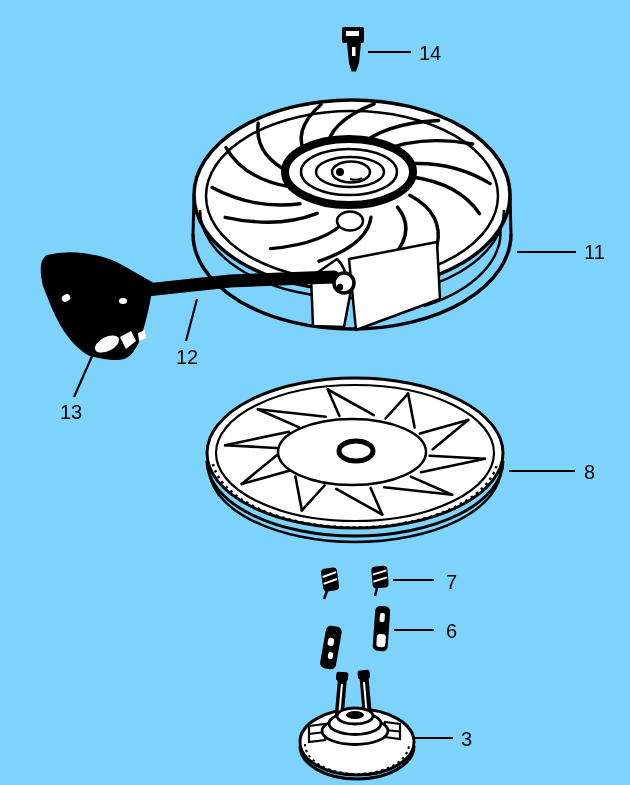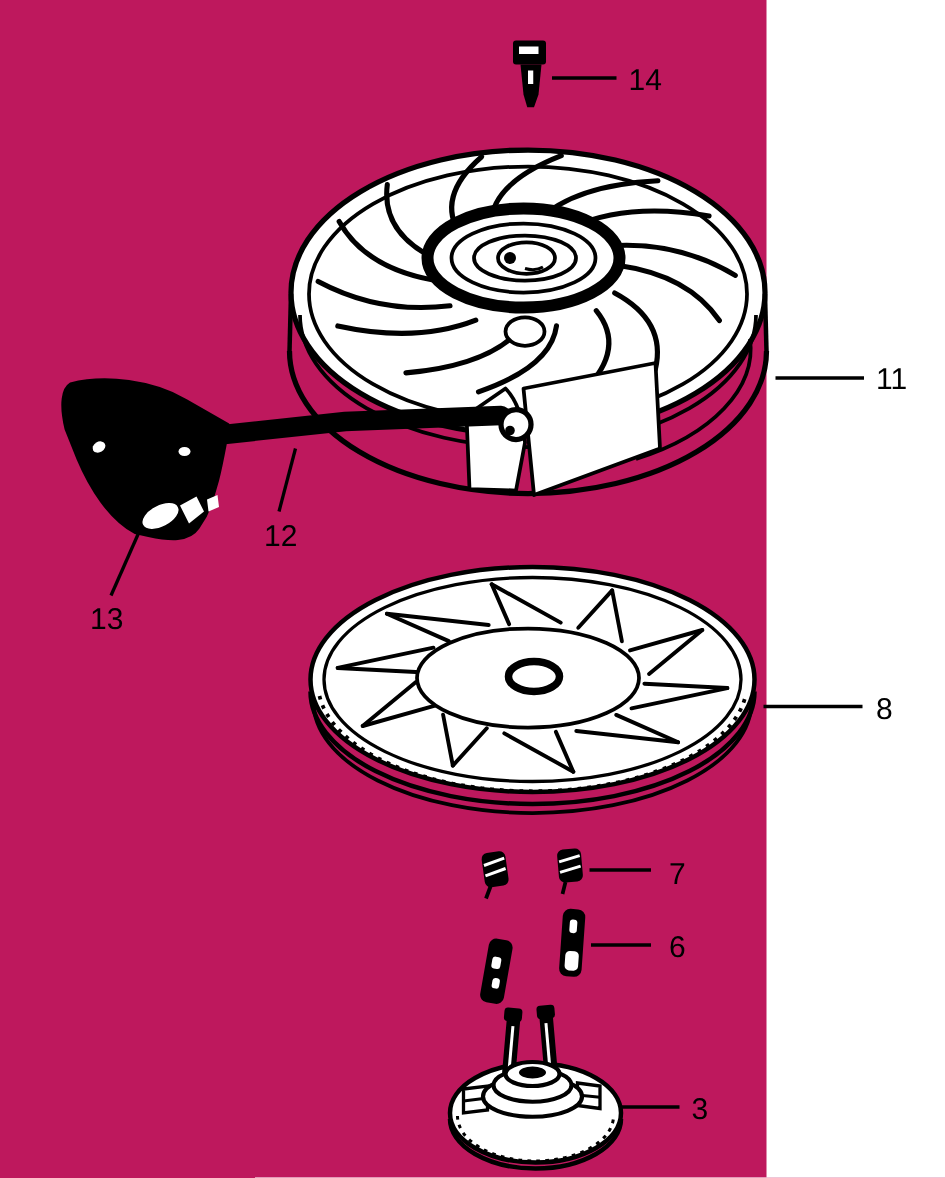--- a/index.html
+++ b/index.html
@@ -1,17 +1,17 @@
 <!DOCTYPE html>
 <html><head>
 <meta charset="utf-8">
 <style>
   html,body{margin:0;padding:0;background:#ffffff;}
   body{width:630px;height:785px;overflow:hidden;}
-  .stage{position:relative;width:511px;height:785px;background:#be185d;}
+  .stage{position:relative;width:630px;height:785px;background:#7dd3fc;}
   svg{display:block;}
   .callout-text{font-family:"Liberation Sans",sans-serif;font-size:20px;fill:#000000;}
 </style>
 </head>
 <body>
 
 <div class="stage">
 <svg viewBox="0 0 630 785" width="630" height="785">
 
   <g>

